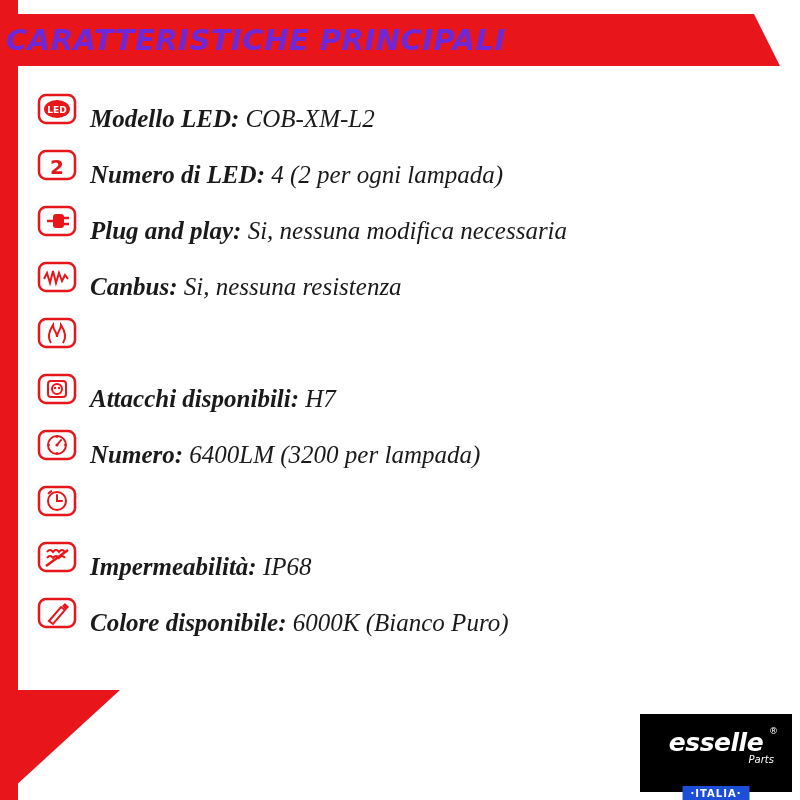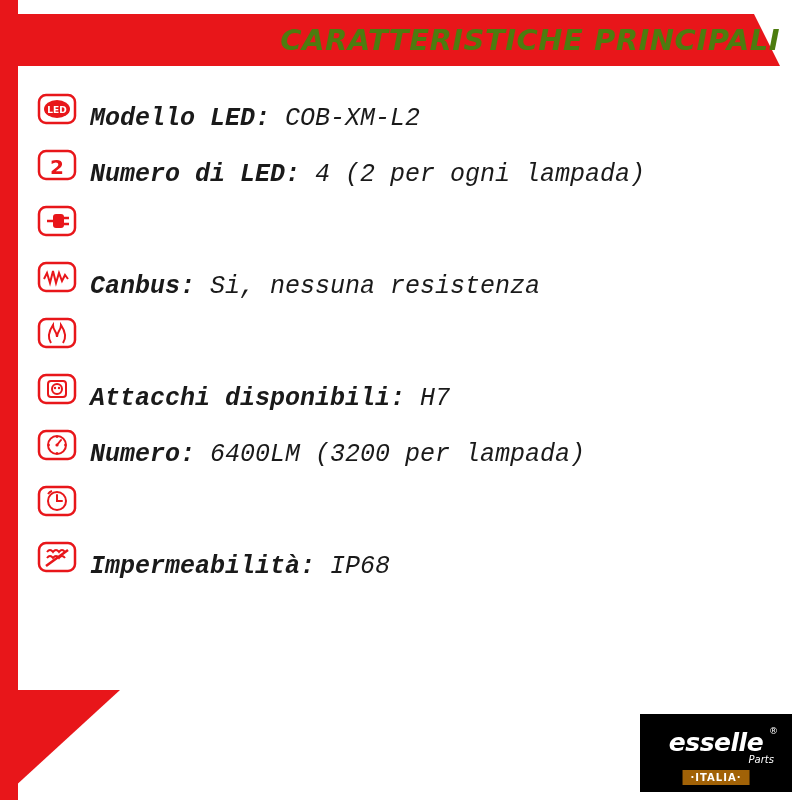--- a/index.html
+++ b/index.html
@@ -64,22 +64,22 @@
     border-right: 26px solid #ffffff;
     border-bottom: 52px solid transparent;
   }
   .header-title {
     position: absolute;
     left: 0;
     top: 0;
     width: 100%;
     height: 52px;
     line-height: 52px;
-    text-align: right;
-    color: #4d7c0f;
+    text-align: left;
+    color: #6d28d9;
     font-family: "DejaVu Sans", sans-serif;
     font-style: italic;
     font-weight: bold;
     font-size: 29px;
     letter-spacing: 0.5px;
     text-indent: -12px;
   }
 
   
   .features {
@@ -101,21 +101,21 @@
     display: flex;
     align-items: center;
     justify-content: center;
   }
   .feature-icon svg {
     display: block;
   }
   .feature-text {
     flex: 1 1 auto;
     white-space: nowrap;
-    font-family: Liberation Mono, monospace;
+    font-family: Liberation Serif, serif;
     font-style: italic;
     font-size: 25px;
     color: #1a1a1a;
     line-height: 1.1;
   }
   .feature-label {
     font-weight: bold;
   }
   .feature-value {
     font-weight: normal;
@@ -165,22 +165,22 @@
     top: 40px;
     color: #ffffff;
     font-family: "DejaVu Sans", sans-serif;
     font-size: 10px;
     font-style: italic;
   }
   .logo-italia {
     position: absolute;
     left: 50%;
     transform: translateX(-50%);
-    top: 56px;
-    background: #a16207;
+    top: 72px;
+    background: #1d4ed8;
     color: #ffffff;
     font-family: "DejaVu Sans", sans-serif;
     font-size: 10px;
     font-weight: bold;
     letter-spacing: 1px;
     padding: 2px 8px;
   }
 </style>
 </head>
 <body>
@@ -226,20 +226,24 @@
 
     <div class="feature-row">
       <span class="feature-icon">
         <svg width="44" height="44" viewBox="0 0 44 44">
           <rect x="4" y="8" width="36" height="28" rx="7" fill="none" stroke="#e8161a" stroke-width="2.5"></rect>
           <path d="M12 22 h6" stroke="#e8161a" stroke-width="2.5"></path>
           <rect x="18" y="15" width="11" height="14" rx="3" fill="#e8161a"></rect>
           <path d="M29 19 h5 M29 25 h5" stroke="#e8161a" stroke-width="2.5"></path>
         </svg>
       </span>
+      <span class="feature-text">
+        <span class="feature-label">Plug and play:</span>
+        <span class="feature-value">Si, nessuna modifica necessaria</span>
+      </span>
     </div>
 
     <div class="feature-row">
       <span class="feature-icon">
         <svg width="44" height="44" viewBox="0 0 44 44">
           <rect x="4" y="8" width="36" height="28" rx="7" fill="none" stroke="#e8161a" stroke-width="2.5"></rect>
           <path d="M9 24 l3 -6 l3 10 l3 -12 l3 12 l3 -10 l3 8 l3 -6 l3 4" fill="none" stroke="#e8161a" stroke-width="2"></path>
         </svg>
       </span>
       <span class="feature-text">
@@ -310,20 +314,33 @@
           <path d="M12 23 q3 -4 6 0 q3 -4 6 0 q3 -4 6 0" fill="none" stroke="#e8161a" stroke-width="2"></path>
           <path d="M11 31 L33 15" stroke="#e8161a" stroke-width="2.5"></path>
         </svg>
       </span>
       <span class="feature-text">
         <span class="feature-label">Impermeabilità:</span>
         <span class="feature-value">IP68</span>
       </span>
     </div>
 
+    <div class="feature-row">
+      <span class="feature-icon">
+        <svg width="44" height="44" viewBox="0 0 44 44">
+          <rect x="4" y="8" width="36" height="28" rx="7" fill="none" stroke="#e8161a" stroke-width="2.5"></rect>
+          <path d="M14 30 L26 16 l4 3 l-12 14 z" fill="none" stroke="#e8161a" stroke-width="2"></path>
+          <path d="M27 15 l3 -3 l4 4 l-3 3 z" fill="#e8161a"></path>
+        </svg>
+      </span>
+      <span class="feature-text">
+        <span class="feature-label">Colore disponibile:</span>
+        <span class="feature-value">6000K (Bianco Puro)</span>
+      </span>
+    </div>
 
   </div>
 
   <div class="logo-box">
     <div class="logo-inner">
       <div class="logo-word">esselle</div>
       <div class="logo-reg">®</div>
       <div class="logo-parts">Parts</div>
       <div class="logo-italia">·ITALIA·</div>
     </div>

